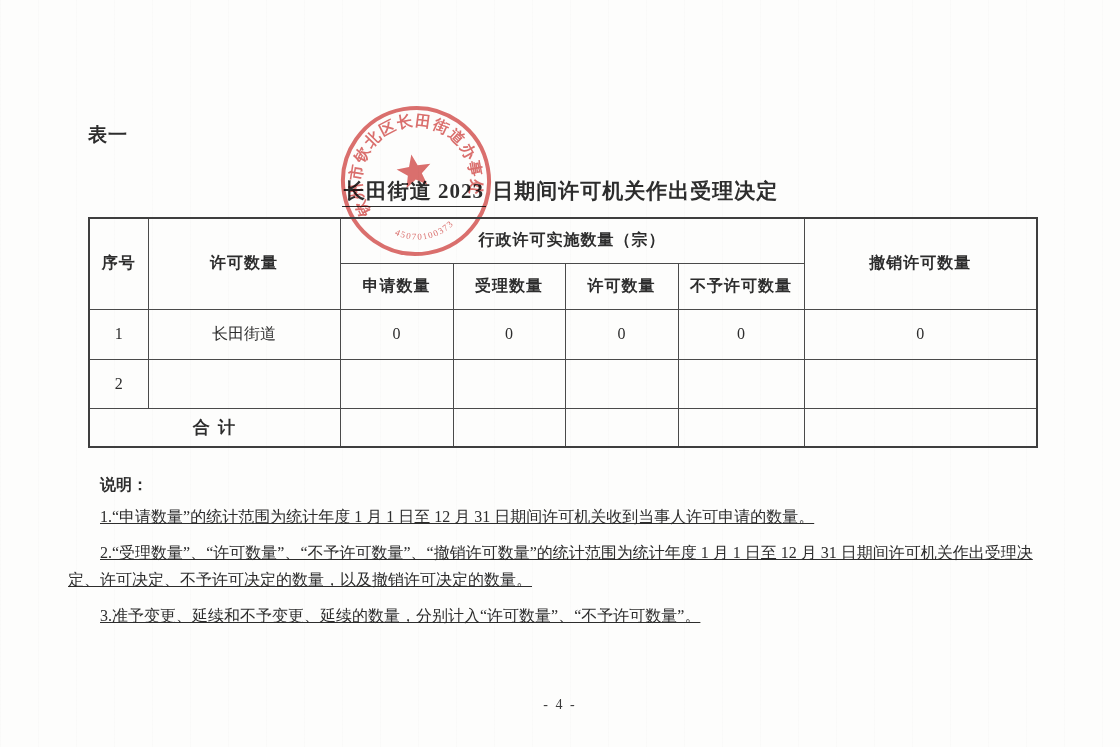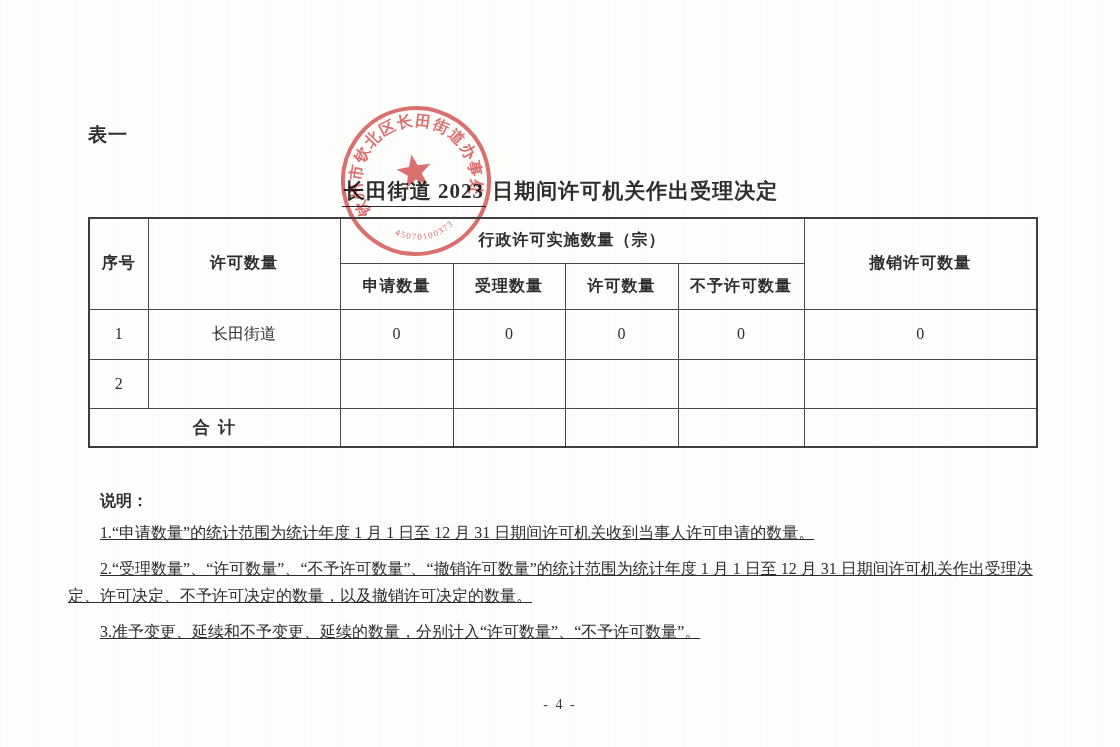--- a/index.html
+++ b/index.html
@@ -59,21 +59,21 @@
   .seal {
     position: absolute;
     left: 339px; top: 104px;
     width: 158px; height: 158px;
     opacity: 0.82;
     mix-blend-mode: multiply;
     pointer-events: none;
   }
   .notes {
     position: absolute;
-    left: 68px; top: 488px;
+    left: 68px; top: 472px;
     width: 992px;
     font-size: 16px;
   }
   .notes .notes-heading {
     text-indent: 2em;
     line-height: 26px;
     margin-bottom: 5px;
     font-weight: bold;
   }
   .notes p.note {

